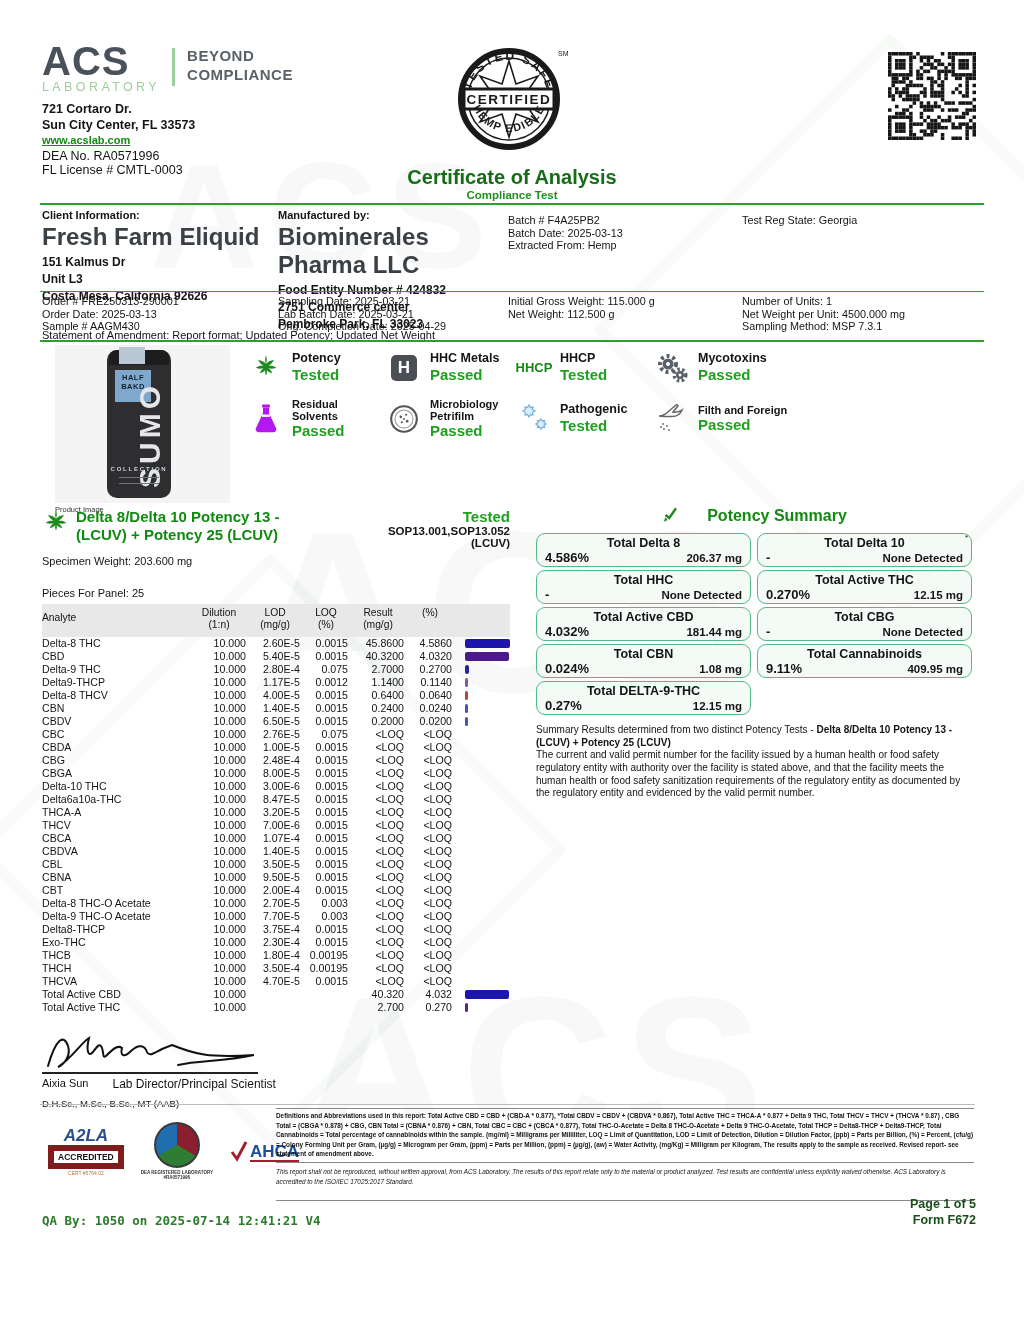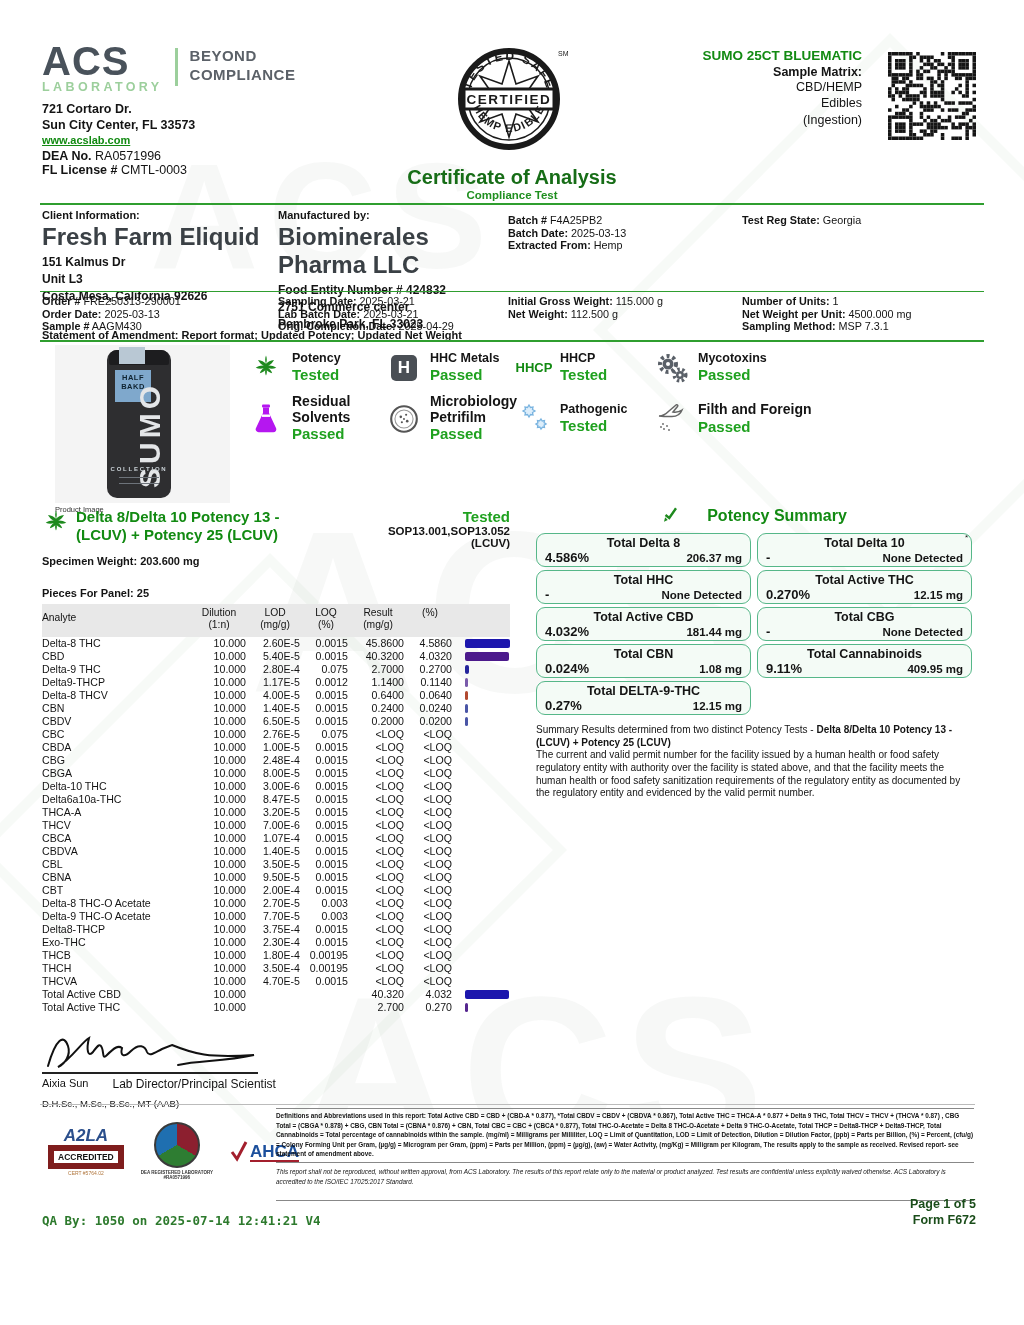--- a/index.html
+++ b/index.html
@@ -10,28 +10,28 @@
   
   .wm { position:absolute; font-weight:bold; color:rgba(90,115,90,0.05); letter-spacing:10px; pointer-events:none; }
   .wm1 { left:150px; top:130px; font-size:150px; }
   .wm2 { left:250px; top:480px; font-size:230px; }
   .wm3 { left:300px; top:950px; font-size:210px; }
   .hex { position:absolute; border:10px solid rgba(60,140,60,0.045); width:420px; height:420px; transform:rotate(45deg); pointer-events:none; }
 
   
   .logo-wrap { position:absolute; left:42px; top:44px; display:flex; align-items:flex-start; gap:12px; }
   .logo-acs { font-size:40px; font-weight:bold; color:#49525b; line-height:0.85; letter-spacing:1px; }
-  .logo-lab { font-size:12.5px; font-weight:bold; color:#9ccf9c; letter-spacing:3.4px; margin-top:2px; }
+  .logo-lab { font-size:12.5px; font-weight:normal; color:#9ccf9c; letter-spacing:3.4px; margin-top:2px; }
   .logo-divider { width:3px; height:38px; background:#9ccf9c; margin-top:4px; }
   .logo-tagline { font-size:15px; font-weight:bold; color:#5b6168; line-height:1.25; margin-top:3px; letter-spacing:0.5px; }
   .addr { position:absolute; left:42px; top:101px; font-size:12.5px; font-weight:bold; line-height:1.3; }
   .website { position:absolute; left:42px; top:134px; font-size:11px; font-weight:bold; color:#128a12; text-decoration:underline; cursor:pointer; }
   .dea-line { position:absolute; left:42px; top:149px; font-size:12.5px; }
   .lic-line { position:absolute; left:42px; top:163px; font-size:12.5px; }
-  .lbl { font-weight:bold; }
+  .lbl { font-weight:normal; }
   .val { font-weight:normal; }
   .seal { position:absolute; left:452px; top:44px; }
   .prod-block { position:absolute; right:162px; top:48px; text-align:right; }
   .prod-name { font-size:13.5px; font-weight:bold; color:#128a12; margin-bottom:2px; }
   .matrix-label { font-size:12.5px; font-weight:bold; }
   .matrix-line { font-size:12.5px; line-height:1.3; }
   .qr { position:absolute; left:888px; top:52px; width:88px; height:88px; }
   .coa-title { position:absolute; left:0; top:166px; width:100%; text-align:center;
                font-size:20px; font-weight:bold; color:#176d17; }
   .coa-sub { position:absolute; left:0; top:189px; width:100%; text-align:center;
@@ -71,21 +71,21 @@
   .bottle-fine { position:absolute; bottom:14px; left:12px; right:12px; height:7px;
                  border-top:1px solid #6d7differently; border-top:1px solid #6d737a; border-bottom:1px solid #6d737a; }
   .prod-caption { position:absolute; left:55px; top:505px; font-size:7.5px; color:#333; }
 
   
   #badges { position:absolute; left:248px; top:342px; width:732px; display:grid;
             grid-template-columns:138px 130px 138px 160px; grid-auto-rows:51px; }
   .badge-cell { display:flex; align-items:center; gap:8px; }
   .badge-icon { width:36px; display:flex; justify-content:center; align-items:center; flex:0 0 36px; }
   .badge-title { font-size:12.5px; font-weight:bold; line-height:1.1; }
-  .badge-title.sm { font-size:14px; }
+  .badge-title.sm { font-size:11px; }
   .badge-status { font-size:15px; font-weight:bold; color:#1fa11f; line-height:1.15; }
   .metals-chip { width:26px; height:26px; background:#4a4f55; border-radius:5px; color:#fff;
                  font-size:17px; font-weight:bold; text-align:center; line-height:26px; }
   .hhcp-txt { color:#128a12; font-weight:bold; font-size:13px; }
 
   
   #left-section { position:absolute; left:42px; top:508px; width:468px; }
   .sec-head { display:flex; }
   .sec-leaf { flex:0 0 34px; padding-top:2px; }
   .sec-titles { width:282px; font-size:15px; font-weight:bold; color:#128a12; line-height:1.2; }
@@ -206,27 +206,20 @@
       <rect x="12" y="45" width="90" height="20" fill="#ffffff" stroke="#1a1a1a" stroke-width="3"></rect>
       <text x="57" y="60" text-anchor="middle" font-size="13.5" font-weight="bold" letter-spacing="1.5" fill="#1a1a1a">CERTIFIED</text>
       <path id="arcBot" d="M20 60 A38.5 38.5 0 0 0 94 60" fill="none"></path>
       <text font-size="11" font-weight="bold" letter-spacing="1.5" fill="#1a1a1a">
         <textPath href="#arcBot" startOffset="50%" text-anchor="middle">HEMP EDIBLE</textPath>
       </text>
       <text x="106" y="12" font-size="7" fill="#1a1a1a">SM</text>
     </svg>
   </div>
 
-  <div class="prod-block">
-    <div class="prod-name">SUMO 25CT BLUEMATIC</div>
-    <div class="matrix-label">Sample Matrix:</div>
-    <div class="matrix-line">CBD/HEMP</div>
-    <div class="matrix-line">Edibles</div>
-    <div class="matrix-line">(Ingestion)</div>
-  </div>
   <div class="qr" id="qr"><svg width="88" height="88" viewBox="0 0 88 88" fill="#151515">
         <rect x="0.0" y="0.0" width="3.52" height="3.52"></rect>
         <rect x="3.5" y="0.0" width="3.52" height="3.52"></rect>
         <rect x="7.0" y="0.0" width="3.52" height="3.52"></rect>
         <rect x="10.6" y="0.0" width="3.52" height="3.52"></rect>
         <rect x="14.1" y="0.0" width="3.52" height="3.52"></rect>
         <rect x="17.6" y="0.0" width="3.52" height="3.52"></rect>
         <rect x="21.1" y="0.0" width="3.52" height="3.52"></rect>
         <rect x="28.2" y="0.0" width="3.52" height="3.52"></rect>
         <rect x="52.8" y="0.0" width="3.52" height="3.52"></rect>

